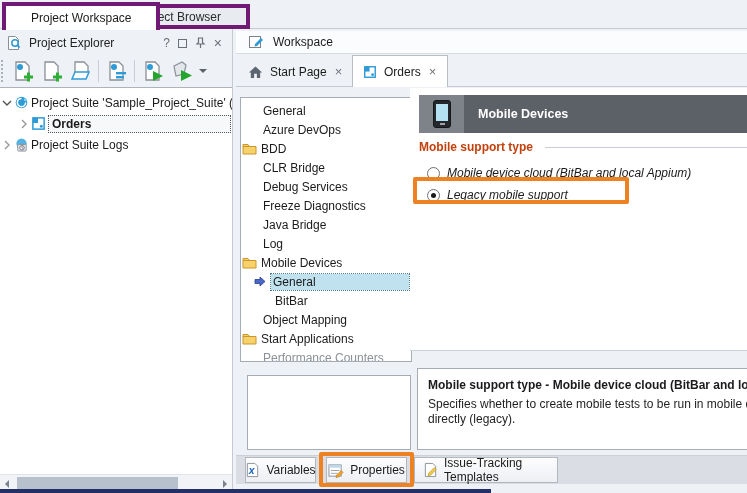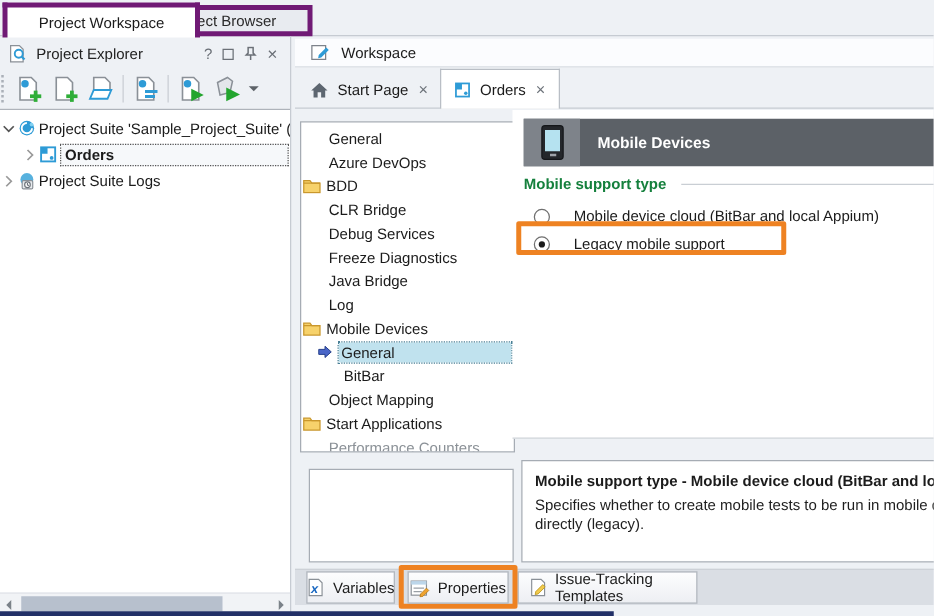--- a/index.html
+++ b/index.html
@@ -69,23 +69,23 @@
   .empty-box { left:247px; top:375px; width:164px; height:75px; background:#fff; border:1px solid #a6acb4; }
 
   
   .content { left:410px; top:88px; width:337px; height:263px; background:#fff; border-bottom:1px solid #cdd2d8; }
   .mob-header { left:419px; top:95px; width:328px; height:38px; background:#5c6167; display:flex; align-items:center; }
   .mob-iconcell { width:45px; height:38px; background:#7e838a; display:flex; align-items:center; justify-content:center; flex:none; }
   .phone { width:18px; height:28px; background:#24272b; border:1px solid #15171a; border-radius:3px; position:relative; }
   .phone .screen { position:absolute; left:2px; top:3px; width:12px; height:17px; background:#b5e2f0; }
   .phone .button { position:absolute; left:6px; bottom:2px; width:5px; height:2px; background:#9ea3a9; }
   .mob-title { color:#fff; font-weight:bold; margin-left:14px; font-size:12.5px; }
-  .group-label { left:419px; top:140px; font-weight:bold; color:#15803d; }
+  .group-label { left:419px; top:140px; font-weight:bold; color:#c2410c; }
   .group-rule { left:545px; top:147px; width:202px; height:1px; background:#c9ced4; }
-  .radio-row { position:absolute; height:16px; display:flex; align-items:center; gap:19px; }
+  .radio-row { position:absolute; height:16px; display:flex; align-items:center; gap:7px;font-style:italic; }
   .radio { width:13px; height:13px; border:1px solid #707070; border-radius:50%; background:#fff; flex:none; }
   .radio.sel::after { content:''; display:block; width:5px; height:5px; margin:3px; background:#1a1a1a; border-radius:50%; }
 
   .annotation { position:absolute; border:4px solid #ee8222; border-radius:2px; z-index:5; }
   .ann-radio { left:413px; top:177px; width:216px; height:27px; }
   .ann-tab { left:319px; top:452px; width:95px; height:35px; }
 
   
   .desc-box { left:417px; top:368px; width:334px; height:82px; background:#fff; border:1px solid #a6acb4; padding:9px 0 0 10px; overflow:hidden; }
   .desc-title { font-weight:bold; white-space:nowrap; }

